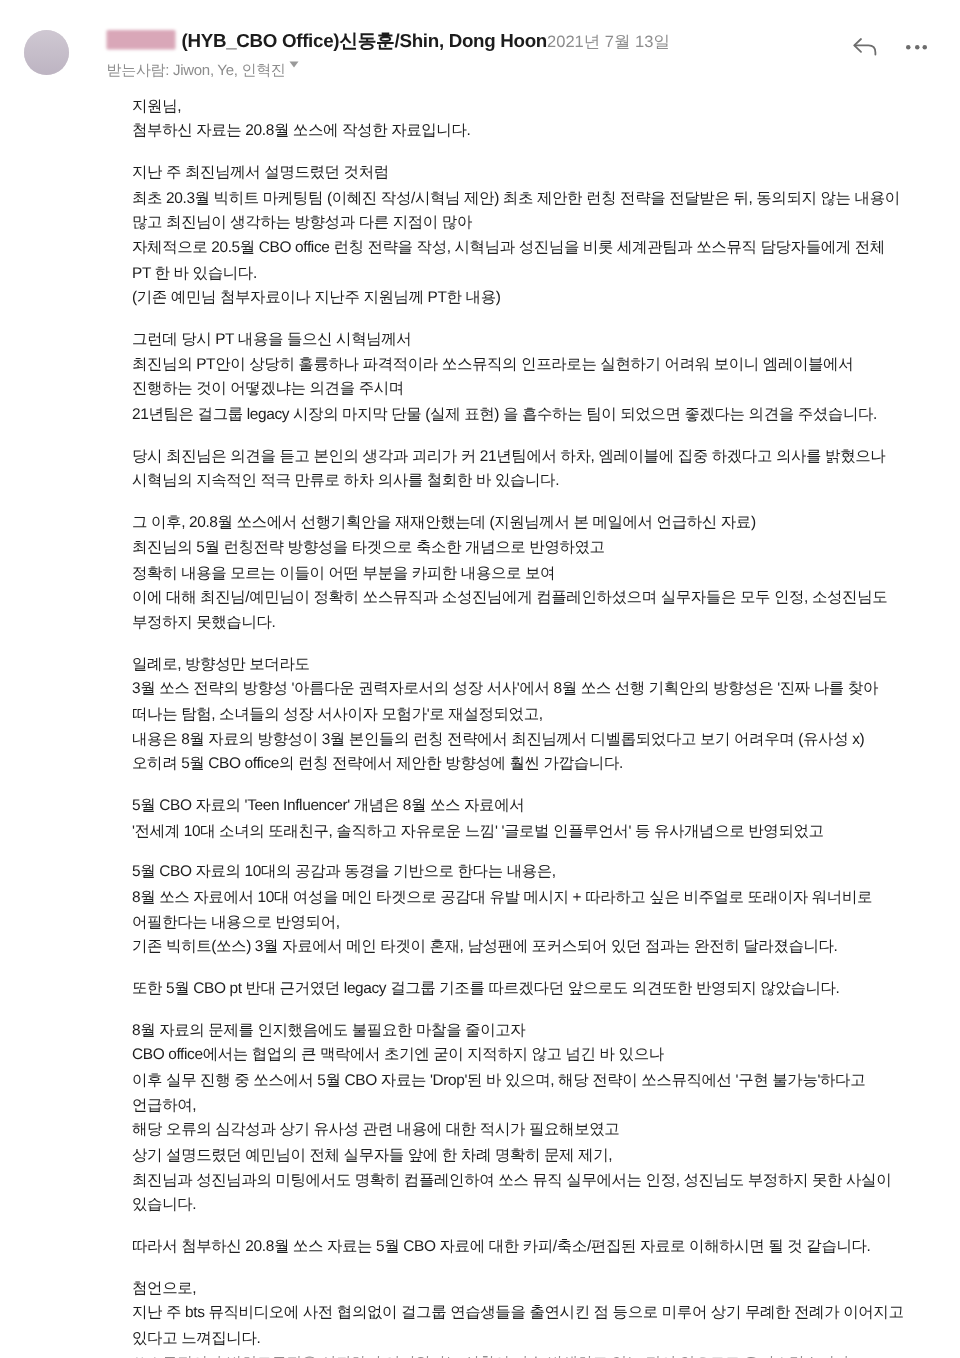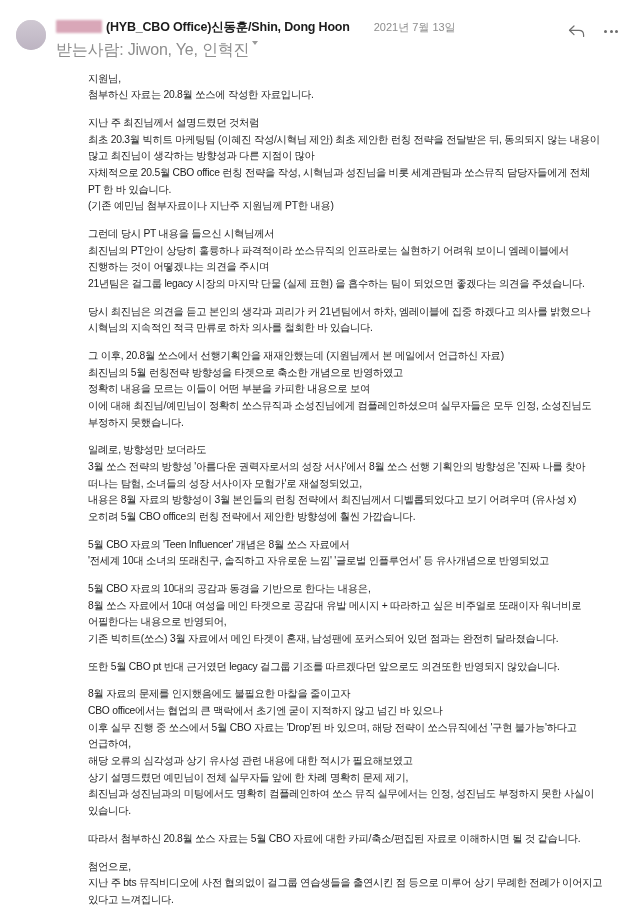--- a/index.html
+++ b/index.html
@@ -20,20 +20,21 @@
     height: 905px;
     background: #ffffff;
     box-sizing: border-box;
   }
   
   .mail-header {
     display: flex;
     align-items: flex-start;
     padding: 18px 16px 8px 16px;
     box-sizing: border-box;
+    gap: 15px;
   }
   .avatar {
     width: 30px;
     height: 30px;
     border-radius: 50%;
     background: #d8d3da;
     flex: 0 0 auto;
     margin-top: 2px;
     position: relative;
     overflow: hidden;
@@ -68,26 +69,26 @@
   }
   .sender-name {
     font-size: 12.5px;
     font-weight: bold;
     color: #1c1c1c;
     letter-spacing: -0.2px;
   }
   .sender-date {
     font-size: 11px;
     color: #8d8d8d;
-    margin-left: 24px;
+    margin-left: 0;
     white-space: nowrap;
   }
   .recipients {
     margin-top: 4px;
-    font-size: 16px;
+    font-size: 10px;
     color: #8d8d8d;
     letter-spacing: -0.2px;
     display: flex;
     align-items: flex-start;
     gap: 3px;
   }
   .chev {
     display: inline-block;
     width: 0; height: 0;
     border-left: 3px solid transparent;

